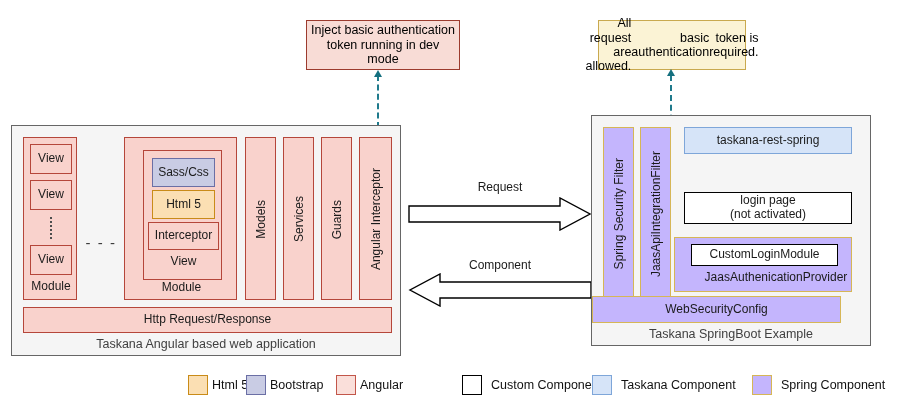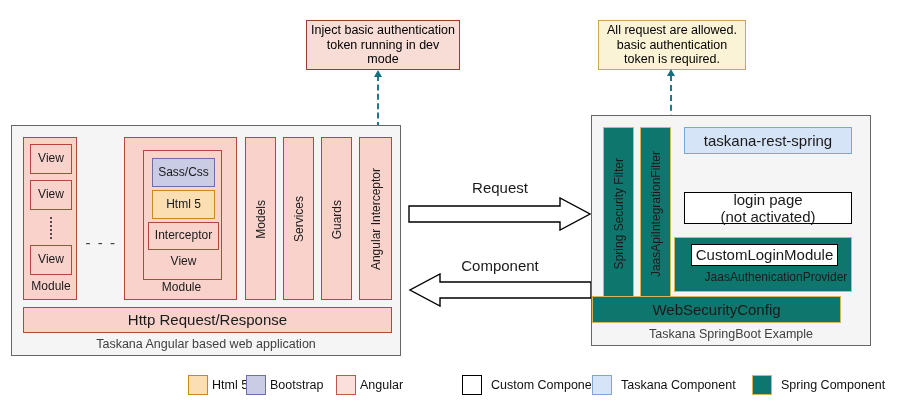--- a/index.html
+++ b/index.html
@@ -63,35 +63,35 @@
     background:#c9cce4;
     border:1px solid #6b6fa5;
   }
   
   .h5{
     background:#fbdfb3;
     border:1px solid #c98b18;
   }
   
   .sp{
-    background:#0f766e;
+    background:#c4b5fd;
     border:1px solid #d6b656;
   }
   
   .tk{
     background:#d6e4f8;
     border:1px solid #7ea6d9;
   }
   
   .cu{
     background:#ffffff;
     border:1px solid #000000;
   }
 
-  .lbl{font-size:15px;color:#1a1a1a;}
+  .lbl{font-size:12px;color:#1a1a1a;}
   .lbl-sm{font-size:12px;color:#1a1a1a;}
 
   .vert{
     writing-mode:vertical-rl;
     transform:rotate(180deg);
     white-space:nowrap;
   }
 
   
   .vdots{
@@ -137,21 +137,21 @@
 
   <div class="abs callout callout-angular ctr" style="left:306px;top:8px;width:154px;height:50px;flex-direction:column;">
     <div>Inject basic authentication</div>
     <div>token running in dev</div>
     <div>mode</div>
   </div>
 
   <div class="abs teal-line" style="left:377px;top:63px;height:53px;"></div>
   <div class="abs teal-arrow" style="left:374px;top:58px;"></div>
 
-  <div class="abs callout callout-spring ctr" style="left:598px;top:8px;width:148px;height:50px;flex-direction:column;text-align:right;">
+  <div class="abs callout callout-spring ctr" style="left:598px;top:8px;width:148px;height:50px;text-align:right;">
     <div>All request are allowed.</div>
     <div>basic authentication</div>
     <div>token is required.</div>
   </div>
   <div class="abs teal-line" style="left:670px;top:63px;height:225px;"></div>
   <div class="abs teal-arrow" style="left:667px;top:57px;"></div>
 
   <div class="abs panel" style="left:11px;top:113px;width:390px;height:231px;">
 
     <div class="abs ng" style="left:11px;top:11px;width:54px;height:163px;">

